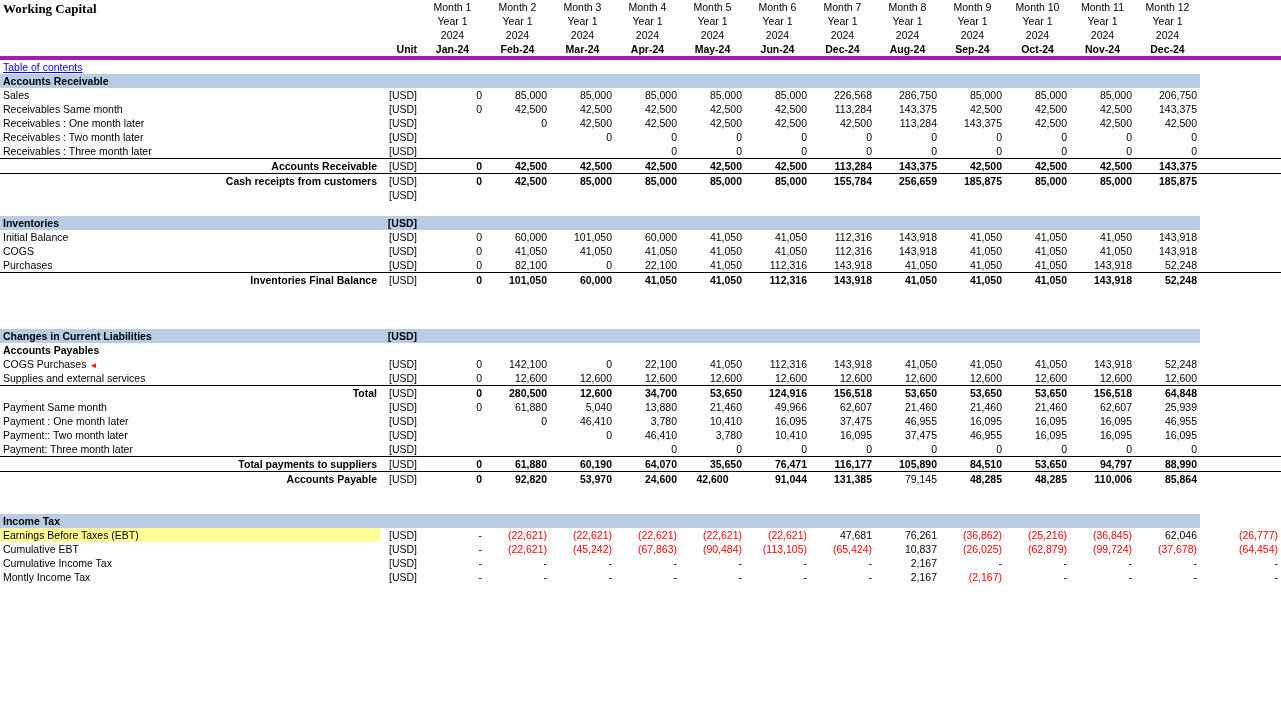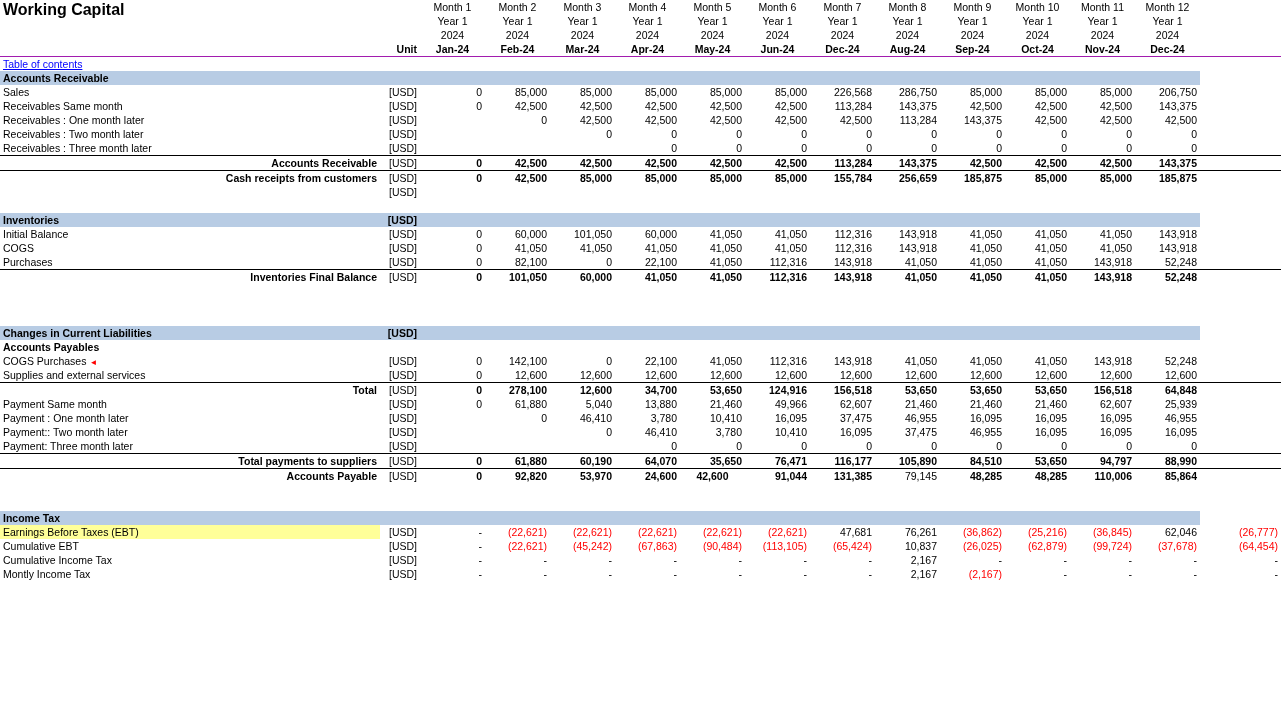--- a/index.html
+++ b/index.html
@@ -11,23 +11,24 @@
     
     td, th { 
       font-size: 10.5px; 
       padding: 1px 3px; 
       vertical-align: middle;
       white-space: nowrap;
       overflow: hidden;
     }
     
     .title-cell {
-      font-size: 16px;
+      font-size: 13px;
       font-weight: bold;
       vertical-align: top;
+      font-family: Liberation Serif, serif;
     }
     
     .section-header {
       background: #b8cce4;
       font-weight: bold;
     }
     
     .subsection-header {
       font-weight: bold;
     }
@@ -110,21 +111,21 @@
     <td class="align-center">2024</td>
     <td class="align-center">2024</td>
     <td class="align-center">2024</td>
     <td class="align-center">2024</td>
     <td class="align-center">2024</td>
     <td class="align-center">2024</td>
     <td class="align-center">2024</td>
     <td class="align-center">2024</td>
     <td class="align-center">2024</td>
   </tr>
-  <tr style="border-bottom:1px solid #a21caf;padding-left:7px;">
+  <tr style="border-bottom:4px solid #a21caf;padding-left:7px;">
     <td class="align-right" style="font-weight:bold;">Unit</td>
     <td class="align-center" style="font-weight:bold;">Jan-24</td>
     <td class="align-center" style="font-weight:bold;">Feb-24</td>
     <td class="align-center" style="font-weight:bold;">Mar-24</td>
     <td class="align-center" style="font-weight:bold;">Apr-24</td>
     <td class="align-center" style="font-weight:bold;">May-24</td>
     <td class="align-center" style="font-weight:bold;">Jun-24</td>
     <td class="align-center" style="font-weight:bold;">Dec-24</td>
     <td class="align-center" style="font-weight:bold;">Aug-24</td>
     <td class="align-center" style="font-weight:bold;">Sep-24</td>
@@ -408,21 +409,21 @@
     <td class="num">12,600</td>
     <td class="num">12,600</td>
     <td class="num">12,600</td>
     <td class="num">12,600</td>
   </tr>
 
   <tr style="border-top:1px solid #000;">
     <td class="align-right" style="font-weight:bold;">Total</td>
     <td class="unit-cell">[USD]</td>
     <td class="num" style="font-weight:bold;">0</td>
-    <td class="num" style="font-weight:bold;">278,100</td>
+    <td class="num" style="font-weight:bold;">280,500</td>
     <td class="num" style="font-weight:bold;">12,600</td>
     <td class="num" style="font-weight:bold;">34,700</td>
     <td class="num" style="font-weight:bold;">53,650</td>
     <td class="num" style="font-weight:bold;">124,916</td>
     <td class="num" style="font-weight:bold;">156,518</td>
     <td class="num" style="font-weight:bold;">53,650</td>
     <td class="num" style="font-weight:bold;">53,650</td>
     <td class="num" style="font-weight:bold;">53,650</td>
     <td class="num" style="font-weight:bold;">156,518</td>
     <td class="num" style="font-weight:bold;">64,848</td>

